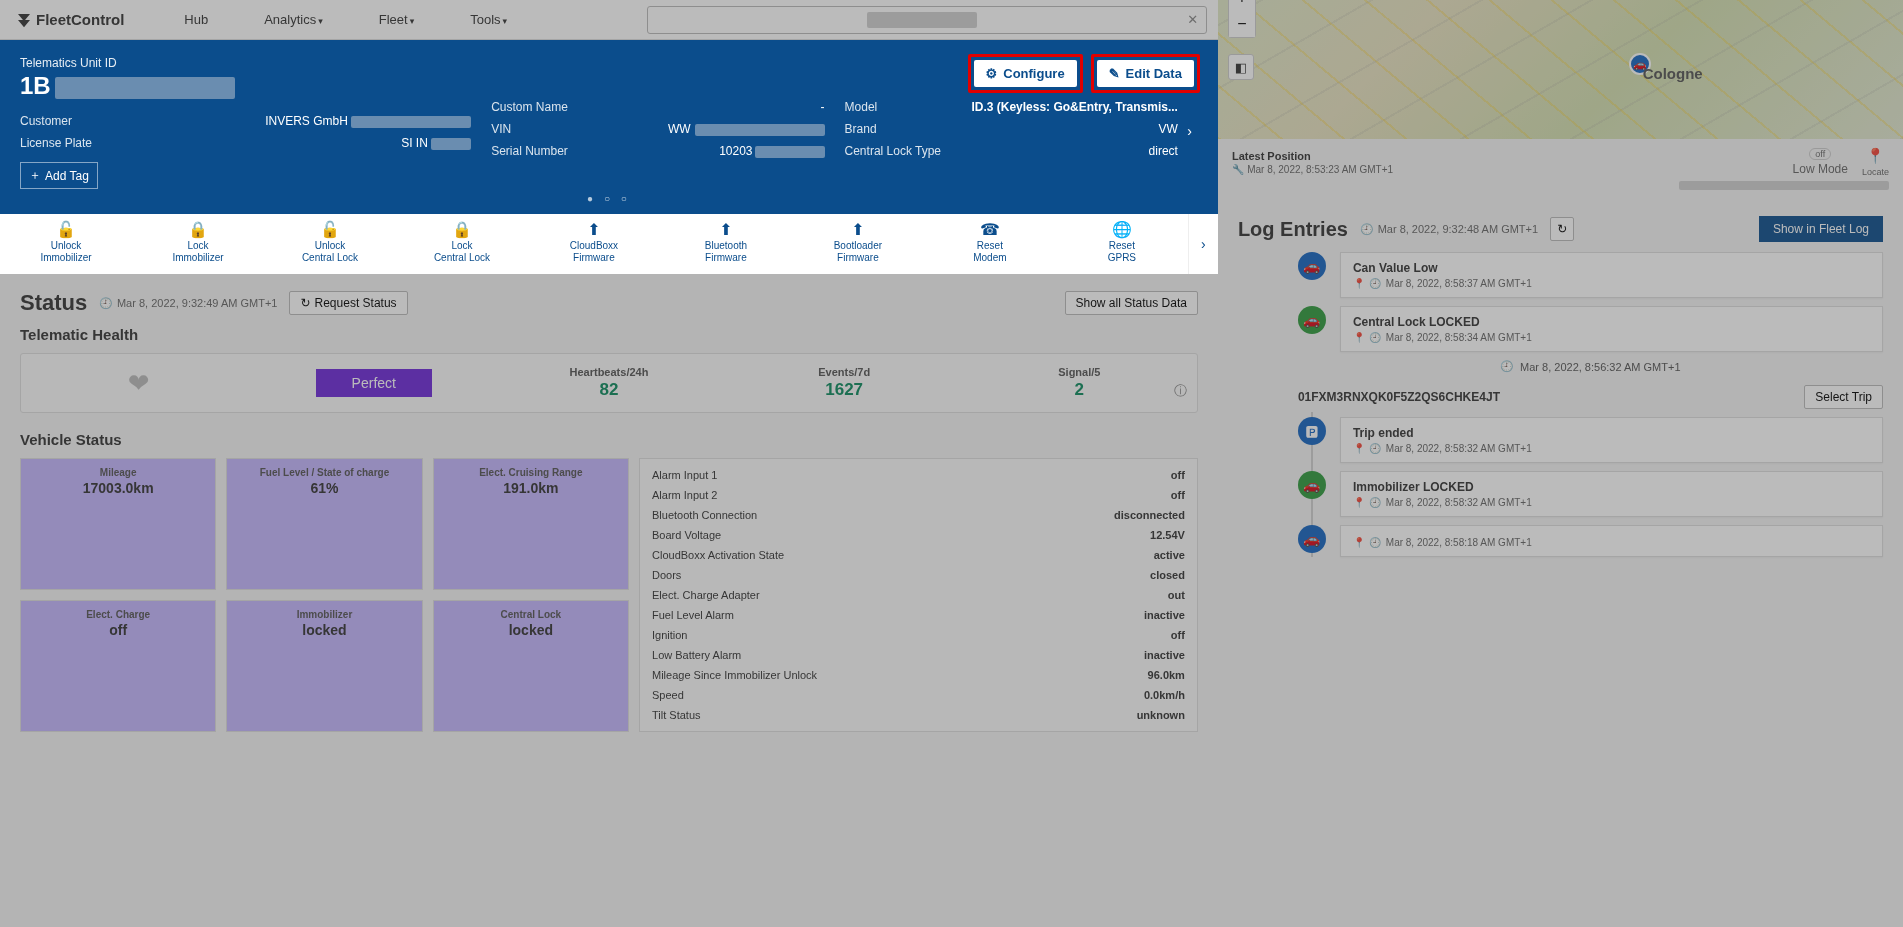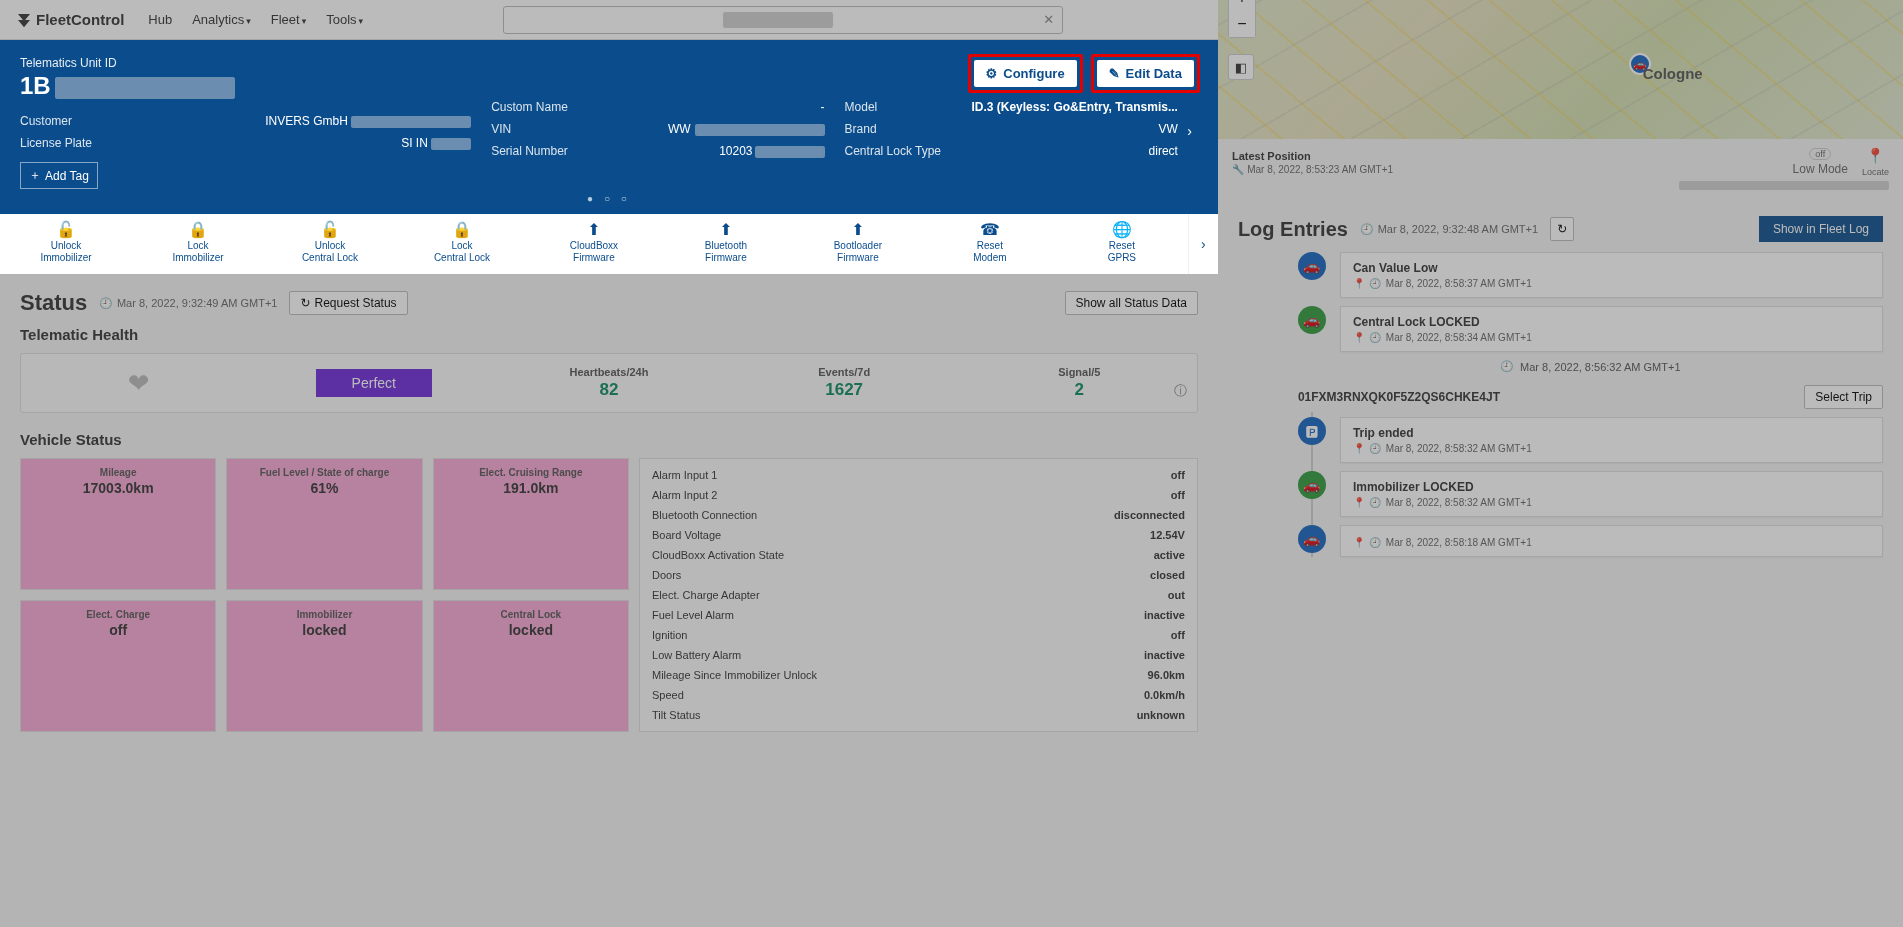--- a/index.html
+++ b/index.html
@@ -2,21 +2,21 @@
 <html><head>
 <meta charset="utf-8">
 <style>
 * { box-sizing: border-box; margin: 0; padding: 0; font-family: -apple-system, BlinkMacSystemFont, "Segoe UI", Arial, sans-serif; }
 body { background: #f5f5f5; color: #333; font-size: 13px; position: relative; }
 .dim-overlay { position: fixed; inset: 0; background: rgba(60,60,60,0.35); z-index: 5; pointer-events: none; }
 .navbar { background: #fff; border-bottom: 1px solid #ddd; display: flex; align-items: center; padding: 0 16px; height: 40px; position: relative; z-index: 1; }
 .brand { font-weight: 700; font-size: 15px; display: flex; align-items: center; gap: 4px; }
 .brand svg { width: 16px; height: 16px; }
 .nav-links { display: flex; gap: 20px; margin-left: 24px; }
-.nav-links a { color: #333; text-decoration: none; font-size: 13px; }
+.nav-links a { color: #333; text-decoration: none; font-size: 13px; margin-left: 36px; }
 .nav-links a .caret { font-size: 9px; margin-left: 2px; }
 .search-wrap { margin-left: 140px; }
 .search-box { width: 560px; height: 28px; border: 1px solid #bbb; border-radius: 3px; display: flex; align-items: center; padding: 0 8px; background: #fff; }
 .search-box input { border: none; outline: none; flex: 1; background: transparent; }
 .search-box .clear { color: #888; cursor: pointer; }
 .redacted { background: #d0d0d0; color: transparent; border-radius: 2px; user-select: none; }
 .nav-right { margin-left: auto; display: flex; align-items: center; gap: 14px; }
 .badge-local { background: #888; color: #fff; border-radius: 10px; padding: 1px 8px; font-size: 11px; }
 .moon { width: 18px; height: 18px; border-radius: 50%; background: conic-gradient(#000 0 50%, #e22 50% 100%); display: inline-block; }
 .nav-icon { font-size: 15px; color: #444; }
@@ -68,21 +68,21 @@
 .health-row { border: 1px solid #ddd; border-radius: 3px; display: flex; align-items: center; padding: 12px 0; margin-bottom: 18px; background: #fafafa; }
 .health-row > div { flex: 1; text-align: center; }
 .health-heart { color: #bbb; font-size: 26px; }
 .health-badge { background: #6d28d9; color: #fff; padding: 6px 36px; display: inline-block; font-size: 14px; }
 .stat-lbl { font-size: 11px; color: #555; font-weight: 600; }
 .stat-val { font-size: 17px; font-weight: 700; color: #0b8b5e; margin-top: 2px; }
 .info-ico { font-size: 13px; color: #888; margin-right: 10px; }
 
 .vs-grid { display: flex; gap: 10px; }
 .vs-cards { display: grid; grid-template-columns: repeat(3, 1fr); gap: 10px; flex: 1.6; }
-.vs-card { border: 1px solid #ddd; background: #f9a8d4; text-align: center; padding: 8px; }
+.vs-card { border: 1px solid #ddd; background: #c4b5fd; text-align: center; padding: 8px; }
 .vs-card .lbl { font-size: 10px; color: #555; font-weight: 600; }
 .vs-card .val { font-size: 14px; font-weight: 700; margin-top: 2px; }
 .vs-list { flex: 1.4; border: 1px solid #ddd; background: #fafafa; padding: 6px 12px; font-size: 11px; }
 .vs-list-row { display: flex; justify-content: space-between; line-height: 20px; }
 .vs-list-row .v { font-weight: 600; }
 
 .log-sec { padding: 14px 20px; }
 .log-hdr { display: flex; align-items: center; gap: 12px; margin-bottom: 10px; }
 .log-hdr h2 { font-size: 20px; font-weight: 700; }
 .log-hdr .right { margin-left: auto; }

